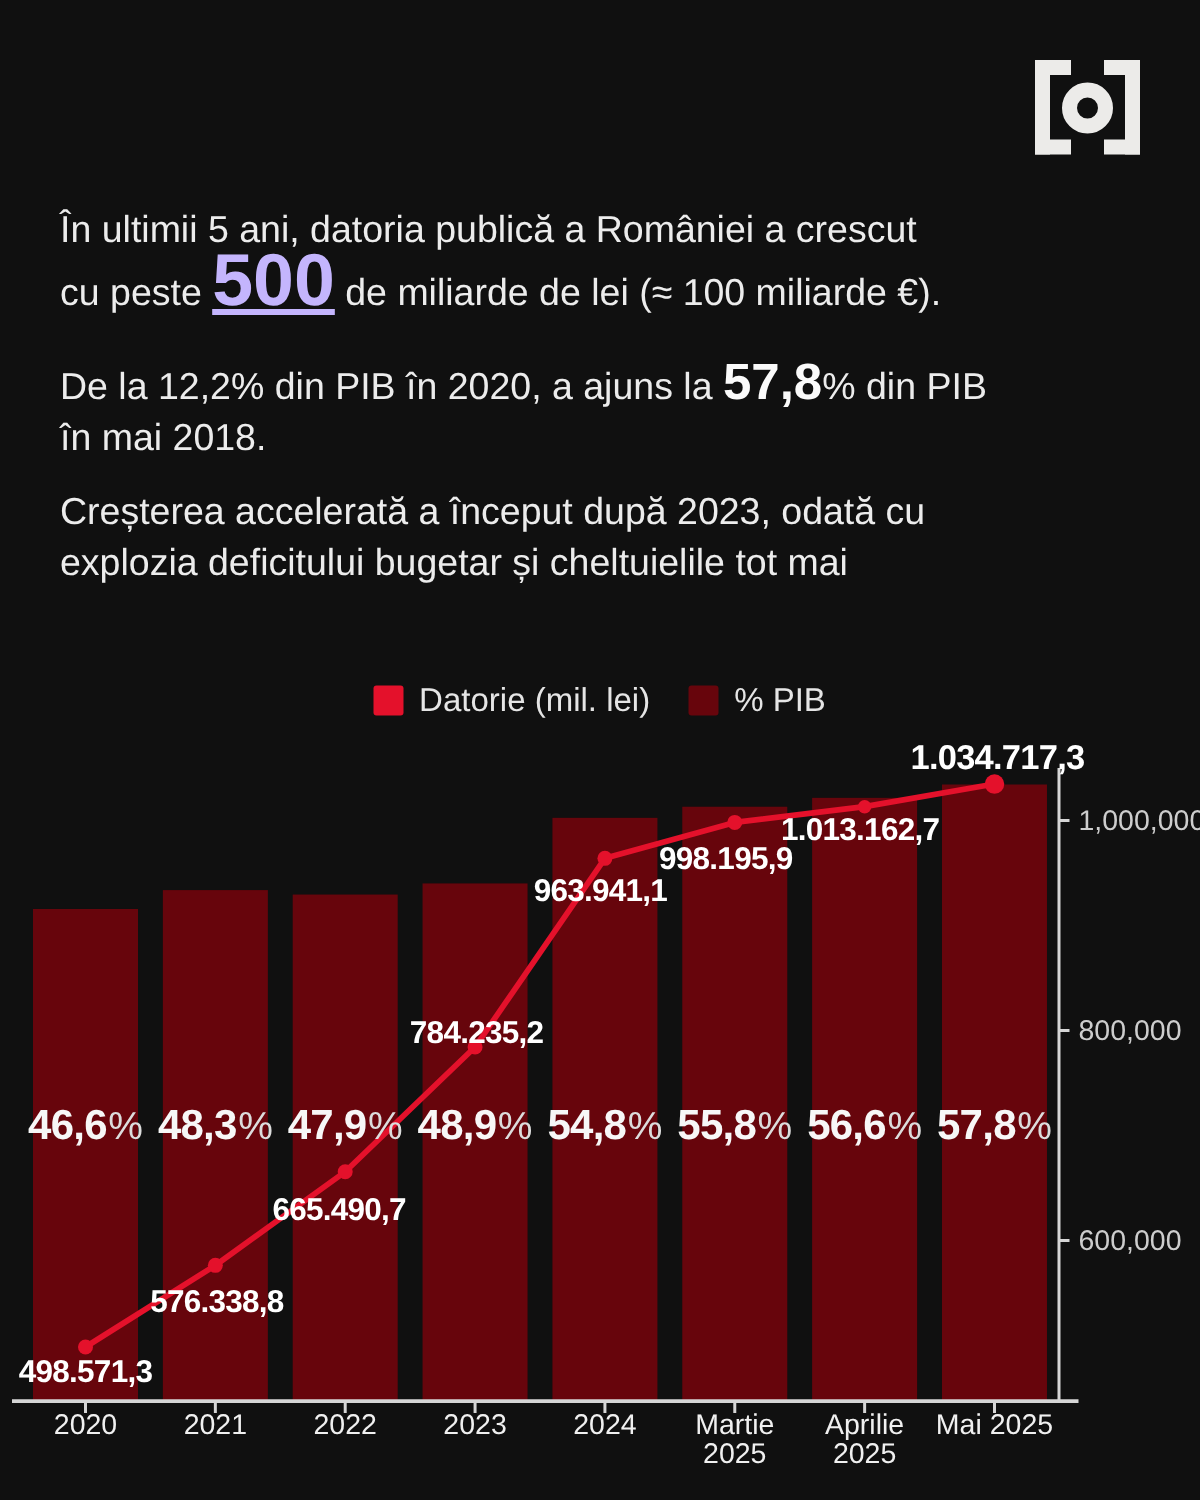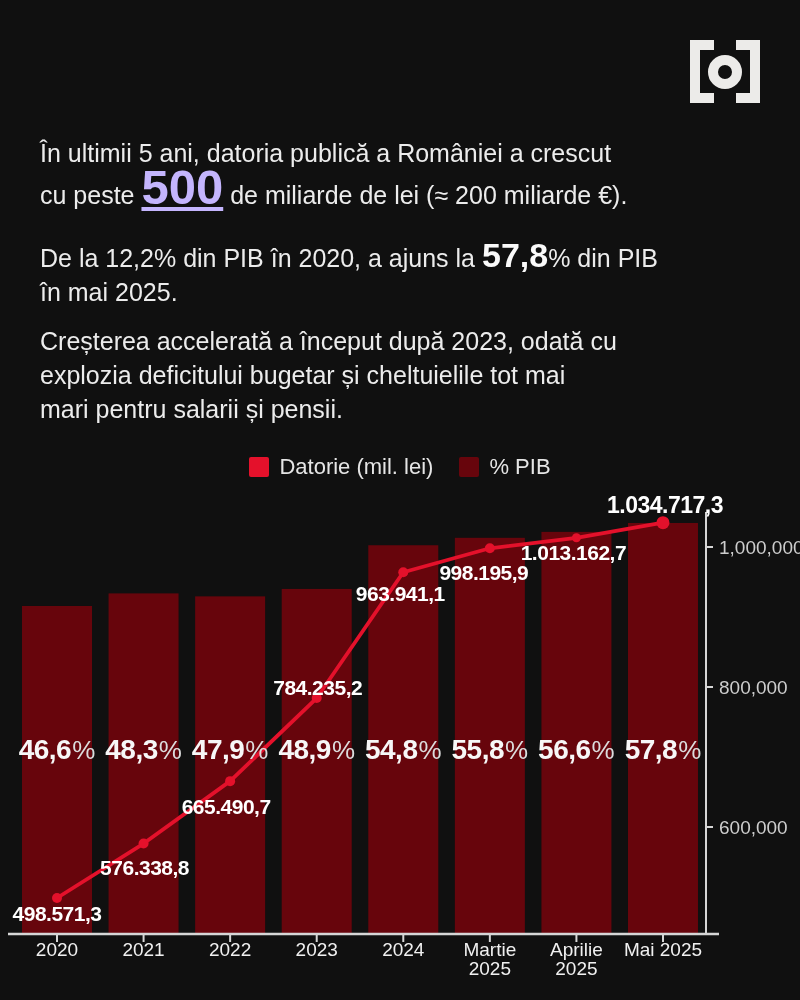--- a/index.html
+++ b/index.html
@@ -39,32 +39,31 @@
 
 
   <div class="logo">
     <span class="br l"></span>
     <span class="logo-o"></span>
     <span class="br r"></span>
   </div>
 
   <div class="para" id="p1">
     <div class="ln"><span>În ultimii 5 ani, datoria publică a României a crescut</span></div>
-    <div class="ln"><span>cu peste </span><span class="xl">500</span><span> de miliarde de lei (≈ 200 miliarde €).</span></div>
+    <div class="ln"><span>cu peste </span><span class="xl">500</span><span> de miliarde de lei (≈ 100 miliarde €).</span></div>
   </div>
 
   <div class="para" id="p2">
     <div class="ln"><span>De la 12,2% din PIB în 2020, a ajuns la </span><span class="lg">57,8</span><span>% din PIB</span></div>
-    <div class="ln"><span>în mai 2025.</span></div>
+    <div class="ln"><span>în mai 2018.</span></div>
   </div>
 
   <div class="para" id="p3">
     <div class="ln"><span>Creșterea accelerată a început după 2023, odată cu</span></div>
     <div class="ln"><span>explozia deficitului bugetar și cheltuielile tot mai</span></div>
-    <div class="ln"><span>mari pentru salarii și pensii.</span></div>
   </div>
 
   <div class="legend">
     <div class="leg-item">
       <span class="swatch" style="background: rgb(228, 17, 43);"></span>
       <span class="leg-label">Datorie (mil. lei)</span>
     </div>
     <div class="leg-item">
       <span class="swatch" style="background: rgb(103, 5, 12);"></span>
       <span class="leg-label">% PIB</span>

